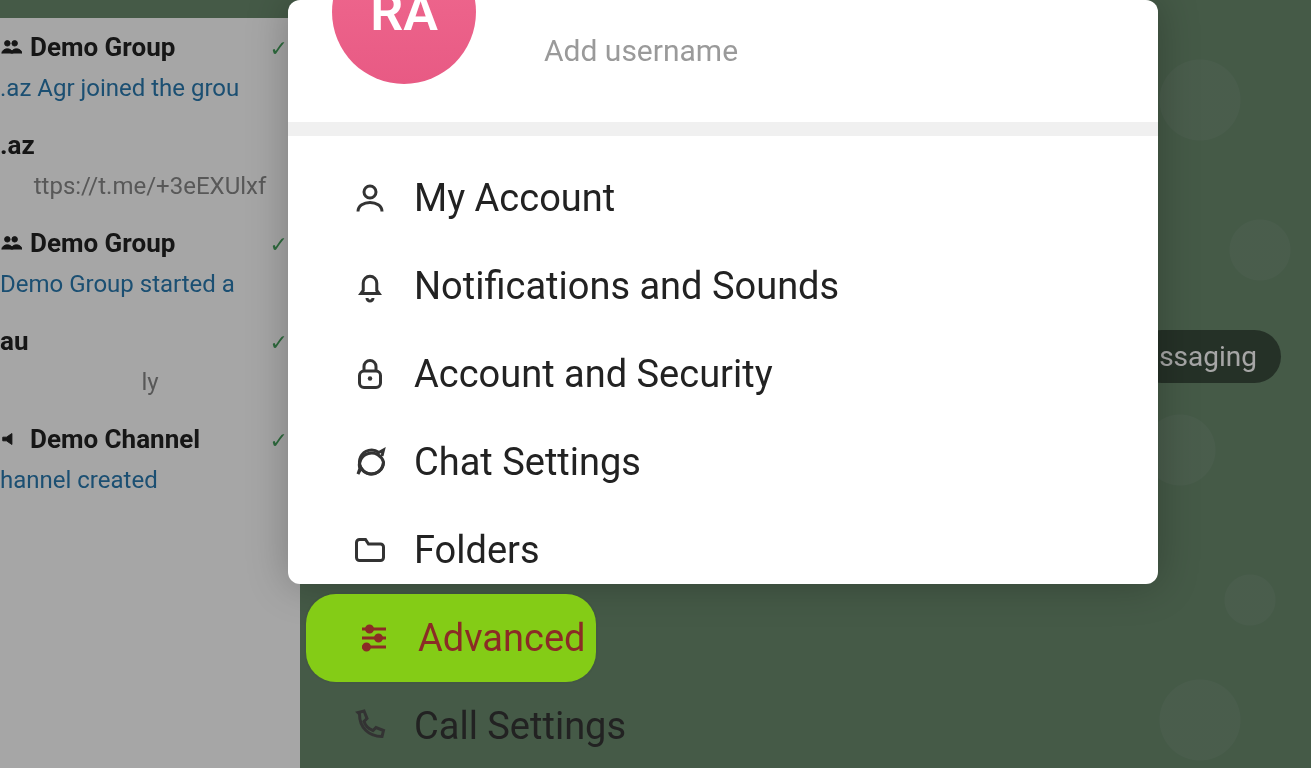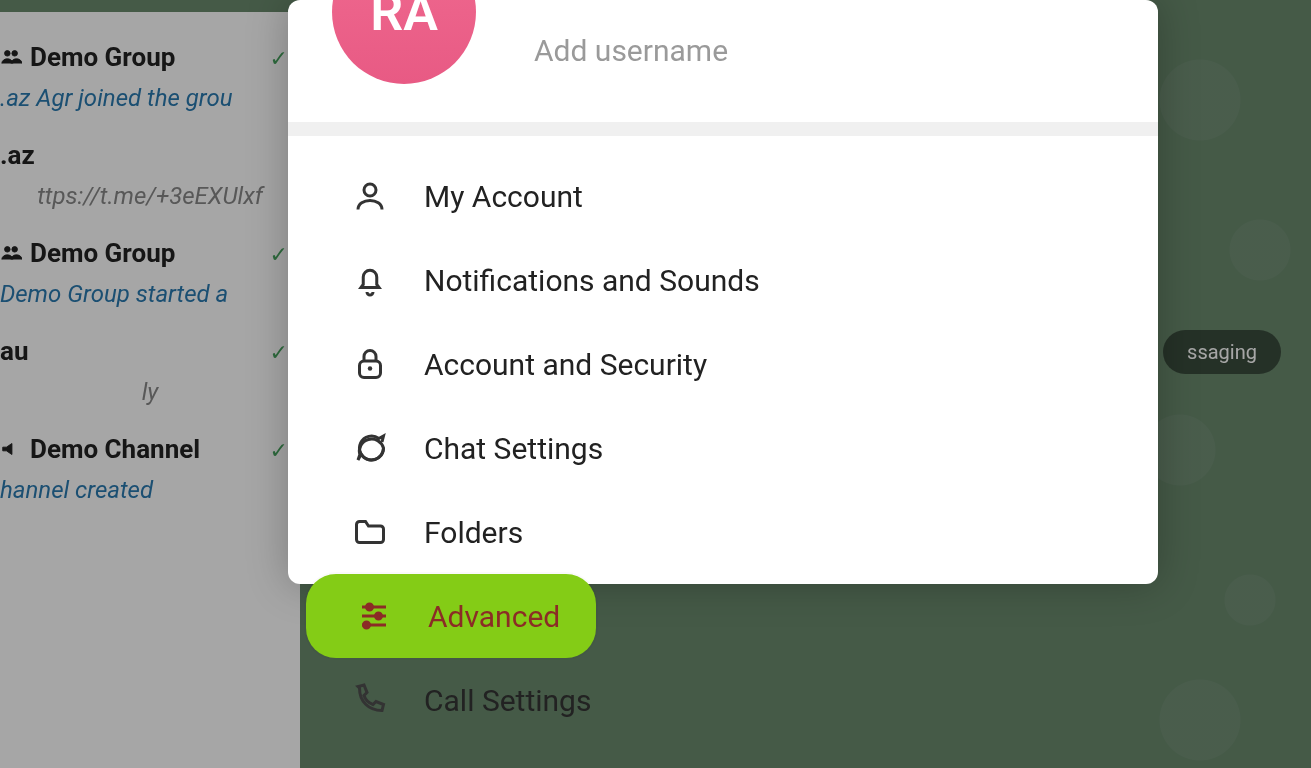--- a/index.html
+++ b/index.html
@@ -14,66 +14,66 @@
       radial-gradient(circle at 1200px 100px, rgba(255,255,255,.05) 40px, transparent 41px),
       radial-gradient(circle at 1260px 250px, rgba(255,255,255,.05) 30px, transparent 31px),
       radial-gradient(circle at 1180px 450px, rgba(255,255,255,.05) 35px, transparent 36px),
       radial-gradient(circle at 1250px 600px, rgba(255,255,255,.05) 25px, transparent 26px),
       radial-gradient(circle at 1200px 720px, rgba(255,255,255,.05) 40px, transparent 41px);
   }
   .badge-messaging {
     position: absolute; top: 330px; right: 30px;
     background: rgba(0,0,0,.45); color: #fff;
     padding: 10px 24px; border-radius: 30px;
-    font-size: 20px;
+    font-size: 28px;
   }
 
   
   .chatlist {
-    position: absolute; left: 0; top: 12px; bottom: 0; width: 300px;
+    position: absolute; left: 0; top: 18px; bottom: 0; width: 300px;
     background: #fff;
-    padding-top: 20px;
+    padding-top: 4px;
   }
   .dim-overlay {
     position: absolute; left:0; top:0; bottom:0; width:1311px;
     background: rgba(0,0,0,.35);
   }
   .chat-item { position: relative; padding: 10px 0 18px 0; }
   .chat-title-row { display:flex; align-items:center; gap:8px; }
   .group-icon { width:22px; display:inline-flex; }
   .chat-title { font-size: 26px; font-weight: 700; color:#222; }
-  .chat-sub   { font-size: 24px; color:#2a7ab0; margin-top:12px; white-space:nowrap; overflow:hidden;font-style:italic; }
+  .chat-sub   { font-size: 24px; color:#2a7ab0; margin-top:12px; white-space:nowrap; overflow:hidden; }
   .chat-sub.gray { color:#888;text-align:center; }
   .check { position:absolute; right:12px; top:14px; color:#46a35e; font-size:22px; }
 
   
   .settings-panel {
     position: absolute; left: 288px; top: 0; width: 870px; height: 584px;
     background: #fff;
     box-shadow: 0 0 40px rgba(0,0,0,.25);
     border-radius: 12px;
   }
   .profile-area { height: 136px; position: relative; border-bottom: 14px solid #f0f0f0; }
   .avatar {
     position: absolute; left: 44px; top: -60px;
     width: 144px; height: 144px; border-radius: 72px;
     background: linear-gradient(180deg,#f06a90,#e85a84);
     color:#fff; display:flex; align-items:center; justify-content:center;
     font-size: 52px; font-weight:600;
   }
   .add-username {
-    position:absolute; left: 246px; bottom: 54px;
+    position:absolute; left: 256px; bottom: 54px;
     font-size: 30px; color:#9a9a9a;
   }
 
   .menu { padding: 18px 0; }
   .menu-item {
-    display:flex; align-items:center; gap: 34px;
+    display:flex; align-items:center; gap: 24px;
     padding: 22px 0 22px 48px;
-    font-size: 30px; color:#222;
+    font-size: 38px; color:#222;
     cursor:pointer;
     border-radius: 30px;
     margin: 0 14px;
   }
   .menu-item.highlight {
     background:#84cc16;
     color:#8b2c26;
     width: 290px;
     margin-left: 18px;
     box-shadow: 0 0 0 2px rgba(0,0,0,.02);

